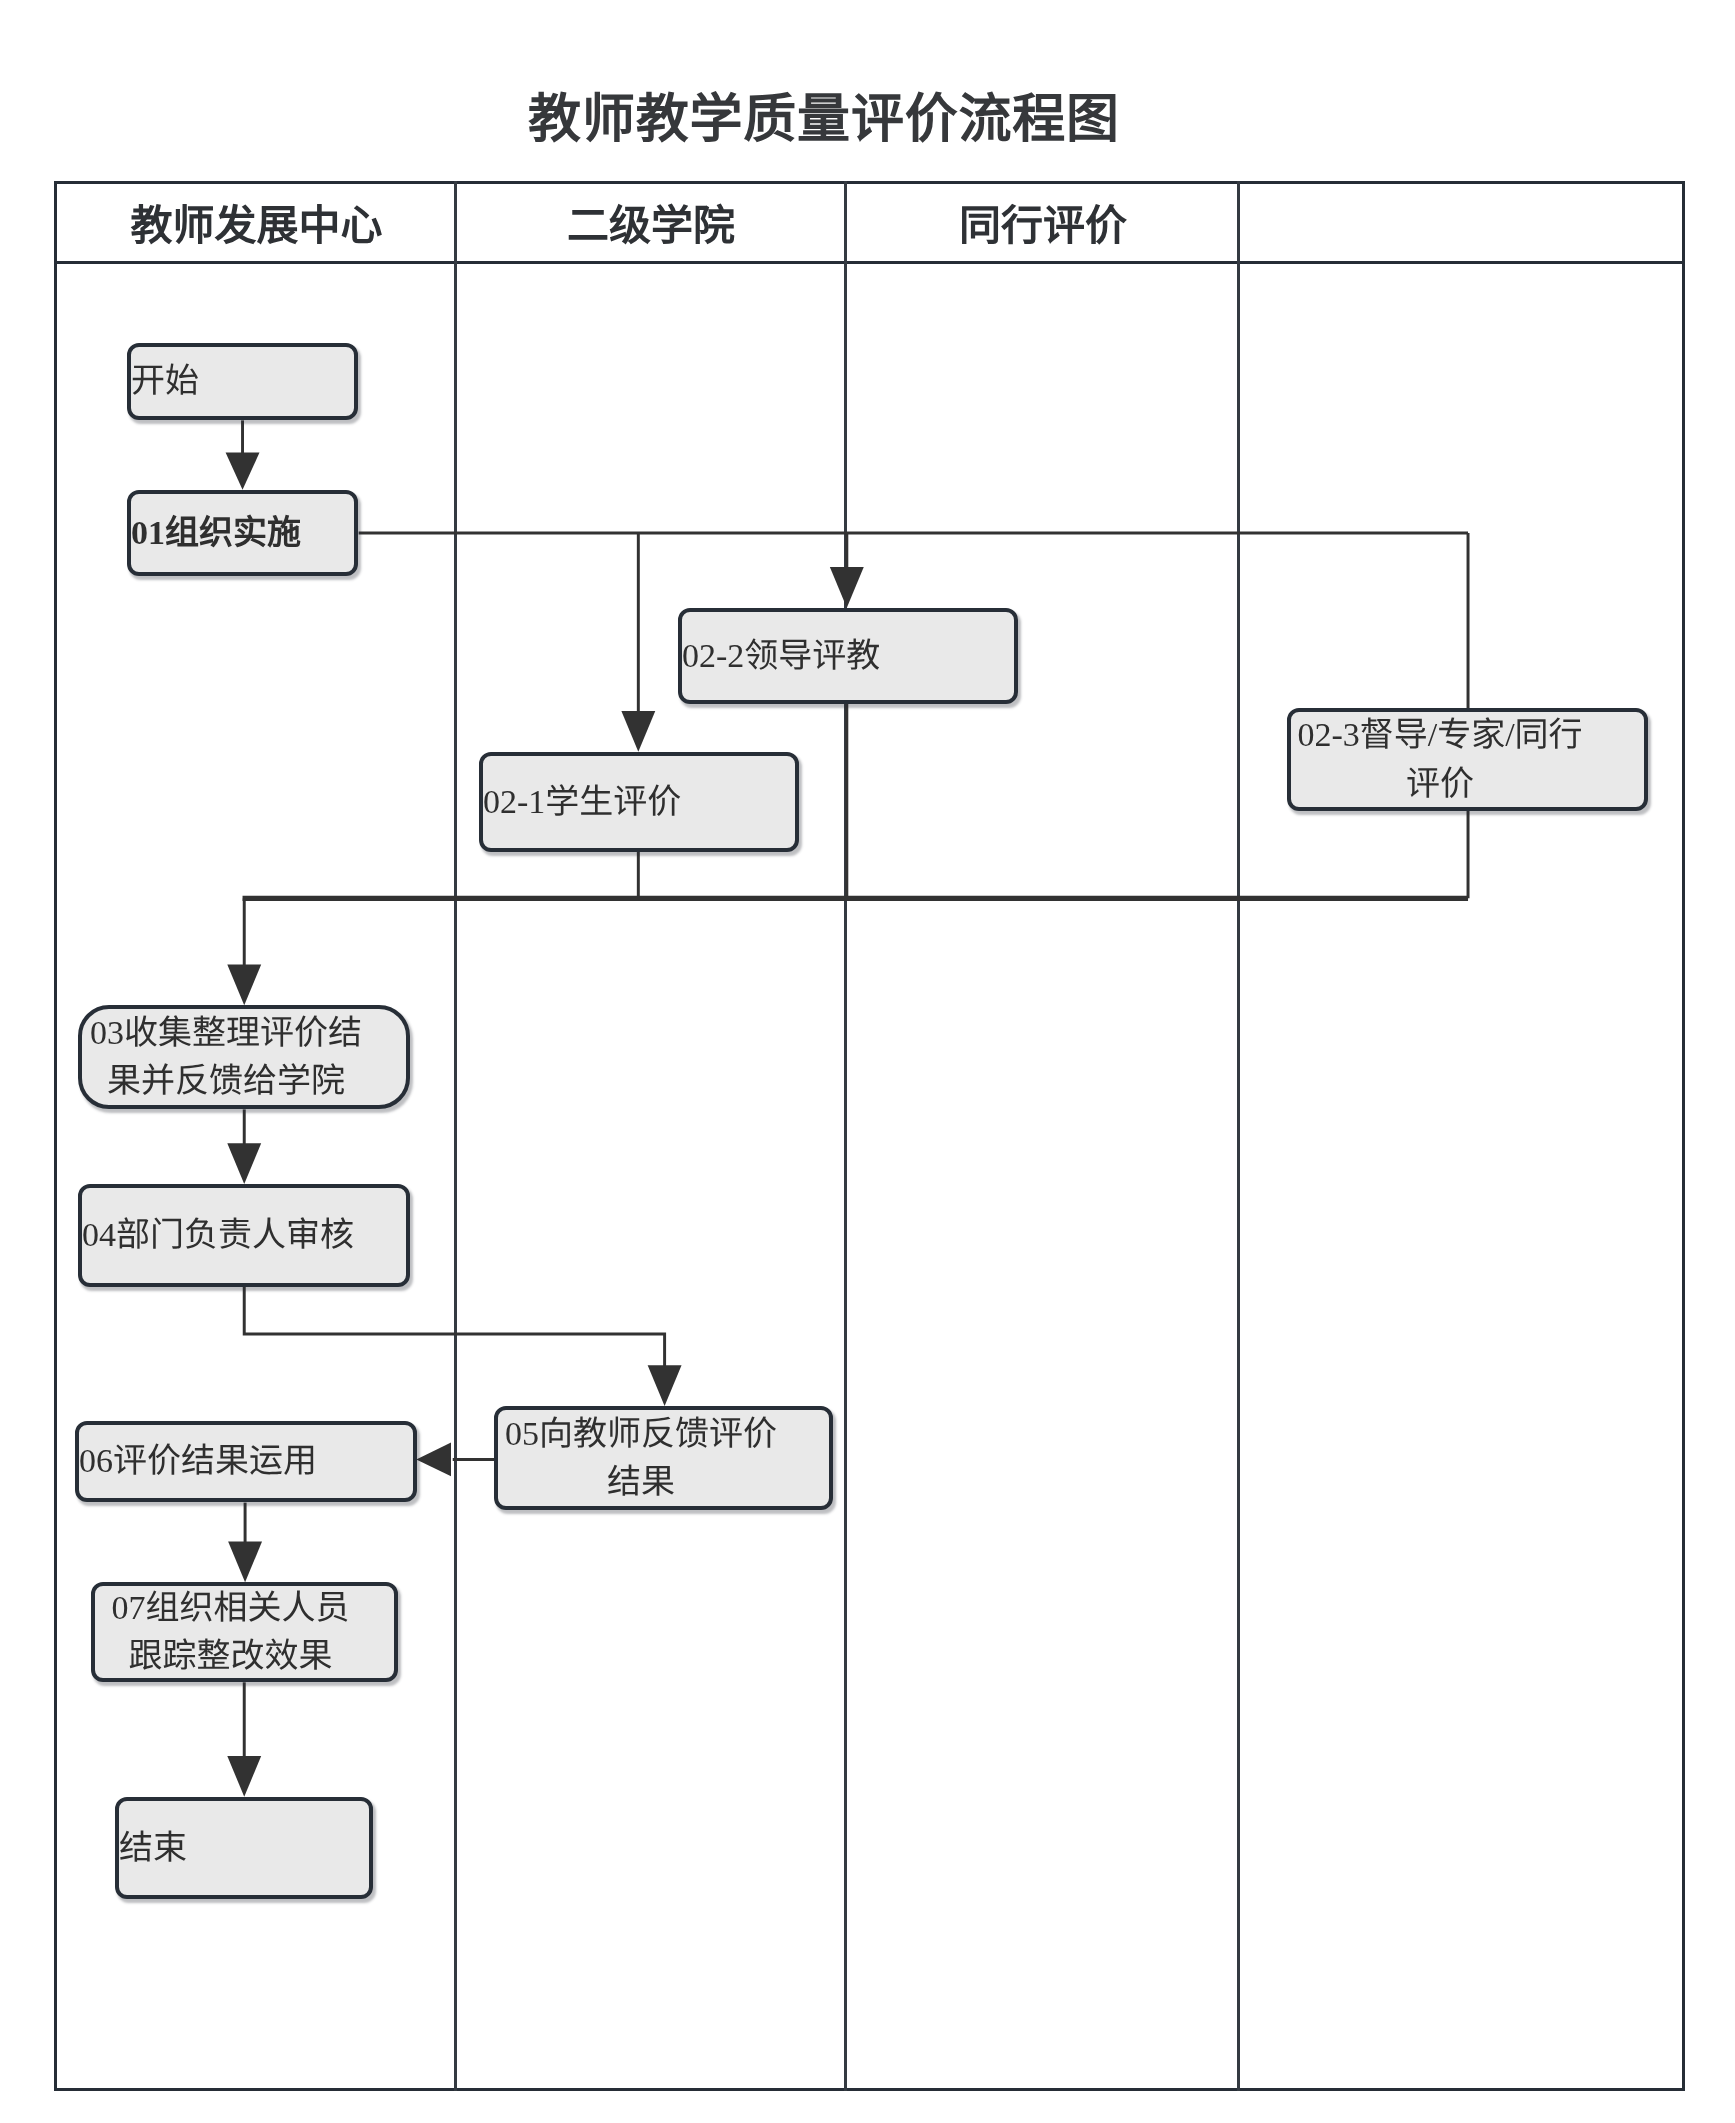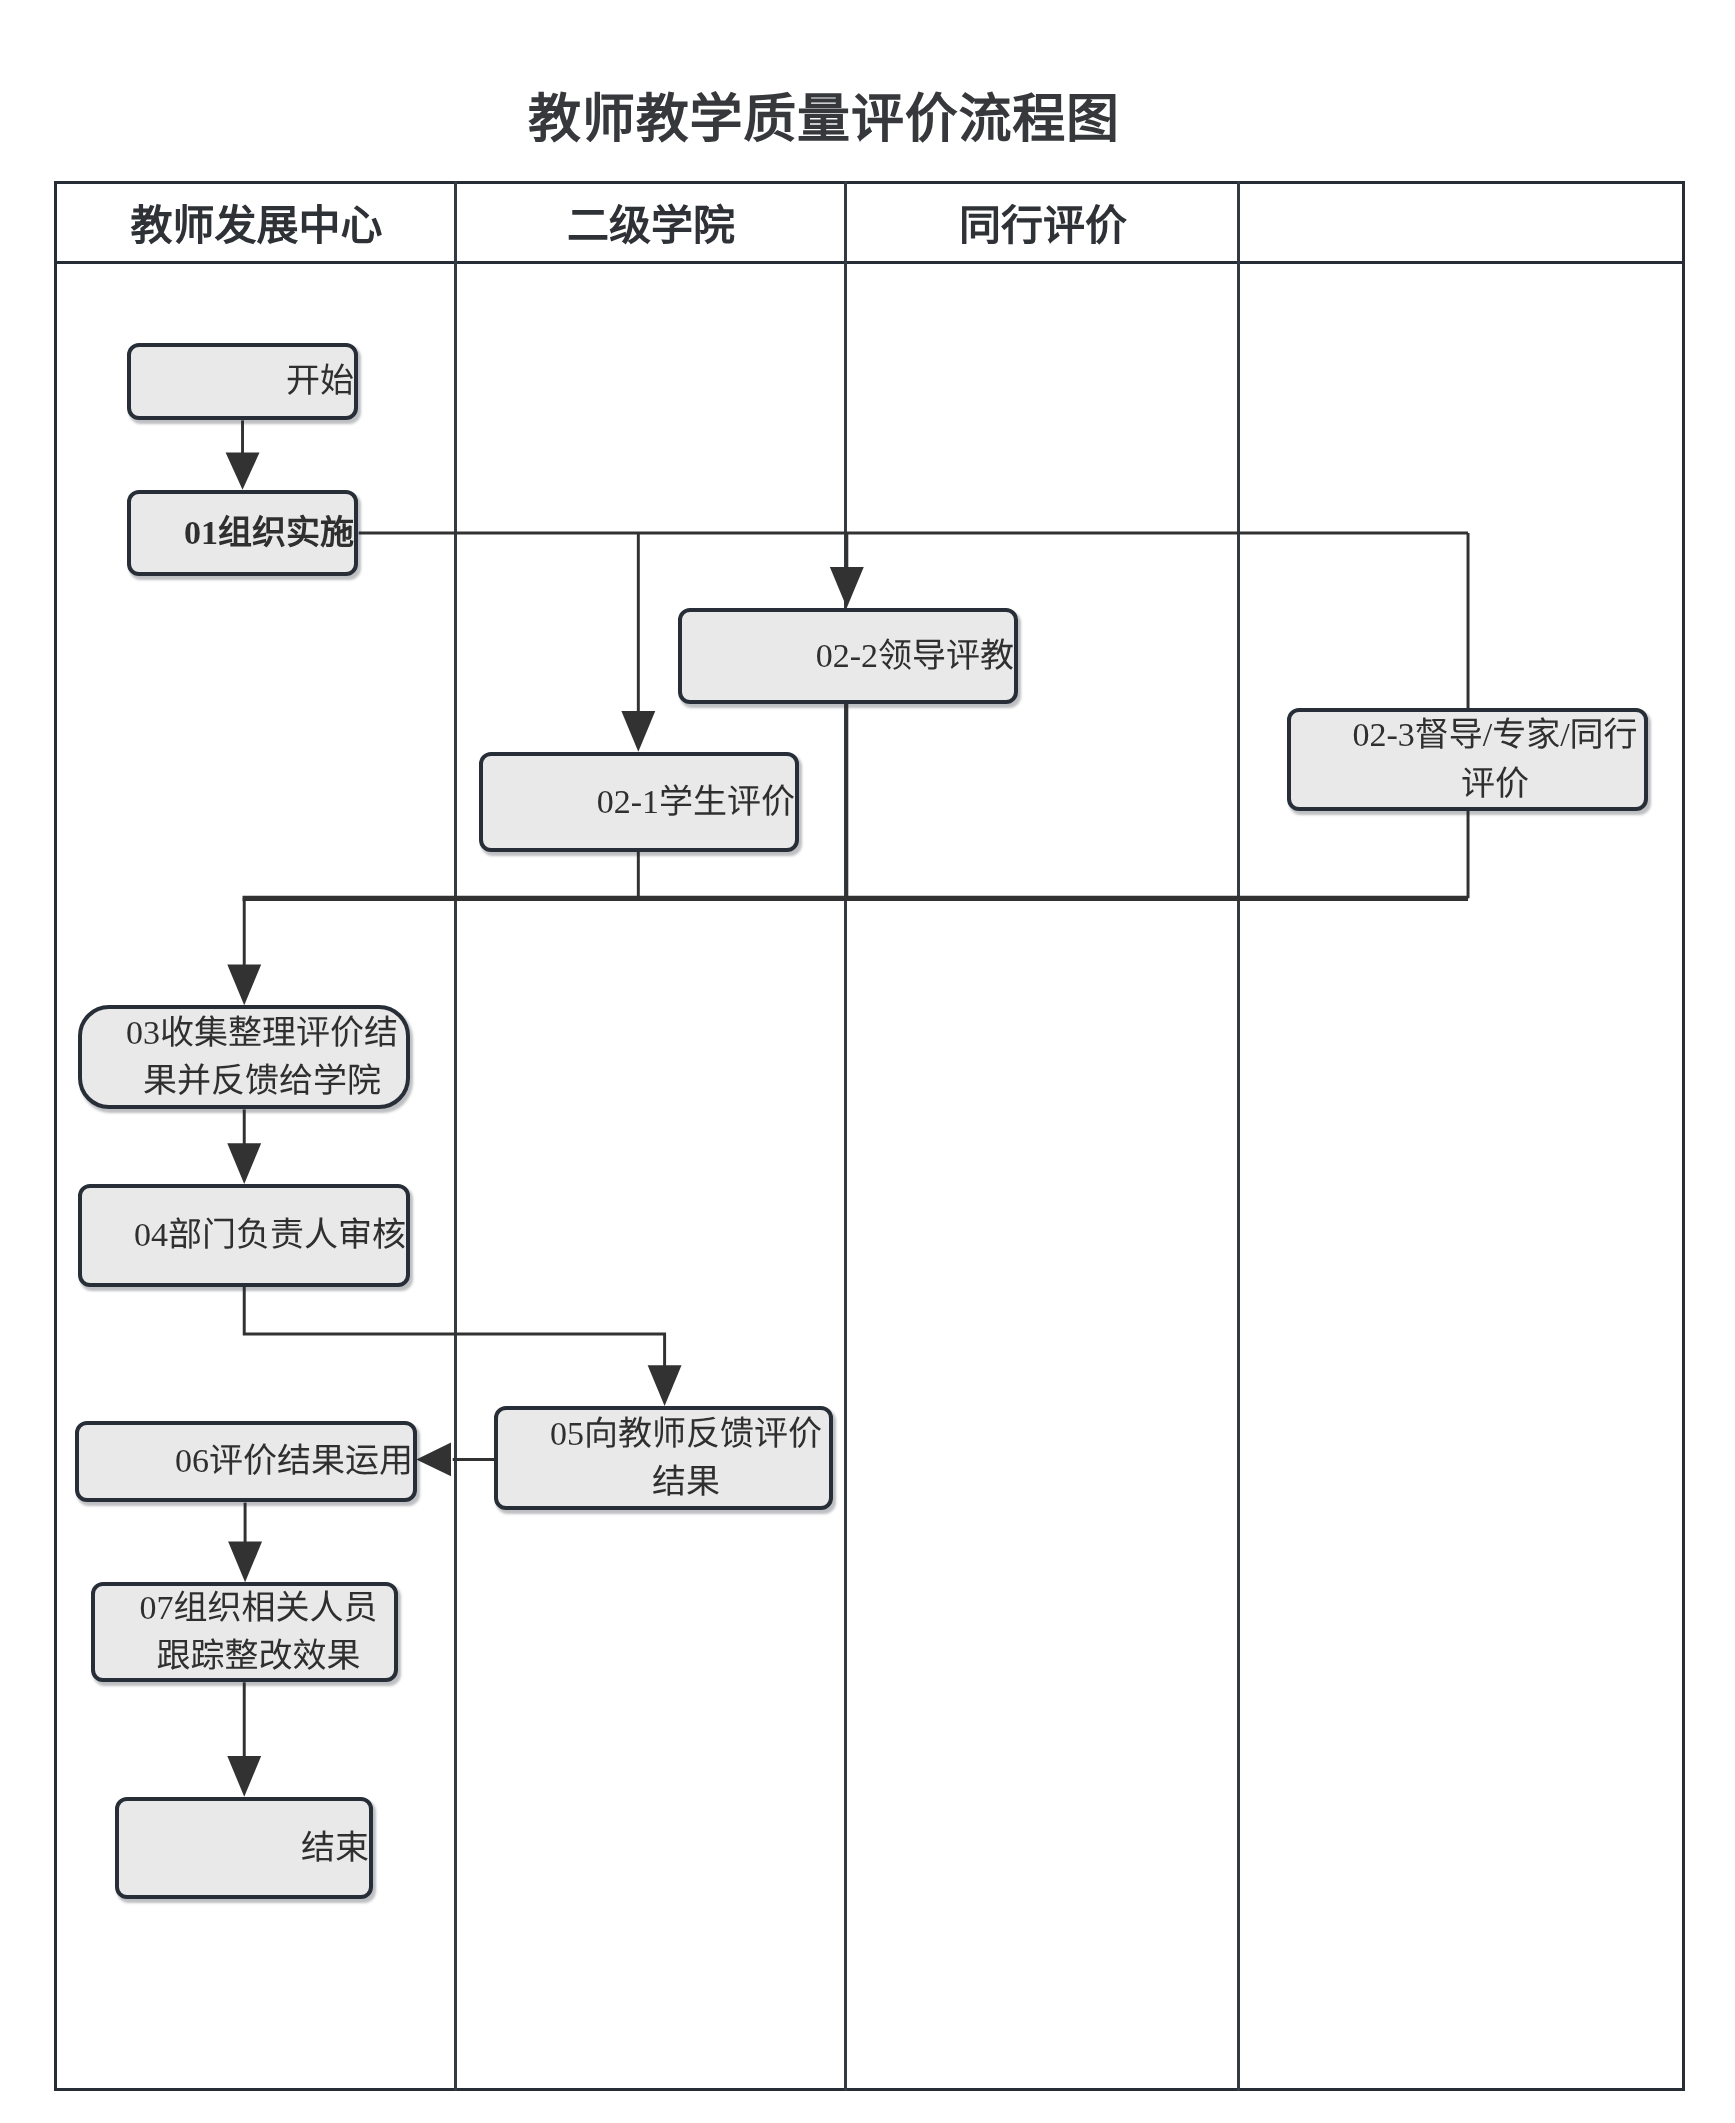--- a/index.html
+++ b/index.html
@@ -34,21 +34,21 @@
     font-size:42px;font-weight:bold;color:#2e3135;
   }
   
   .connectors{position:absolute;left:0;top:0;width:1736px;height:2123px;}
   
   .node{
     position:absolute;box-sizing:border-box;
     background:#e9e9e9;
     border:4.2px solid #272e37;border-radius:12px;
     box-shadow:2.5px 3.4px 2.5px rgba(40,44,52,0.30);
-    display:flex;align-items:center;justify-content:flex-end;
+    display:flex;align-items:center;justify-content:flex-start;
     text-align:center;
     font-family:"Liberation Serif","DejaVu Serif",serif;
     font-size:34px;color:#2f2f2f;line-height:1.42;
   }
   .node span{display:inline-block;}
 </style>
 </head>
 <body>
 
 <div class="canvas">
@@ -121,21 +121,21 @@
 
   <div class="node" style="left:479px;top:752px;width:320px;height:100px;">
     <span>02-1学生评价</span>
   </div>
 
   <div class="node" style="left:678px;top:608px;width:340px;height:96px;">
     <span>02-2领导评教</span>
   </div>
 
   <div class="node" style="left:1287px;top:708px;width:361px;height:103px;">
-    <span style="width:298px;margin-left:44px;">02-3督导/专家/同行评价</span>
+    <span style="width:298px;">02-3督导/专家/同行评价</span>
   </div>
 
   <div class="node" style="left:78px;top:1005px;width:332px;height:104px;border-radius:31px;">
     <span style="width:288px;">03收集整理评价结果并反馈给学院</span>
   </div>
 
   <div class="node" style="left:78px;top:1184px;width:332px;height:103px;">
     <span>04部门负责人审核</span>
   </div>
 

